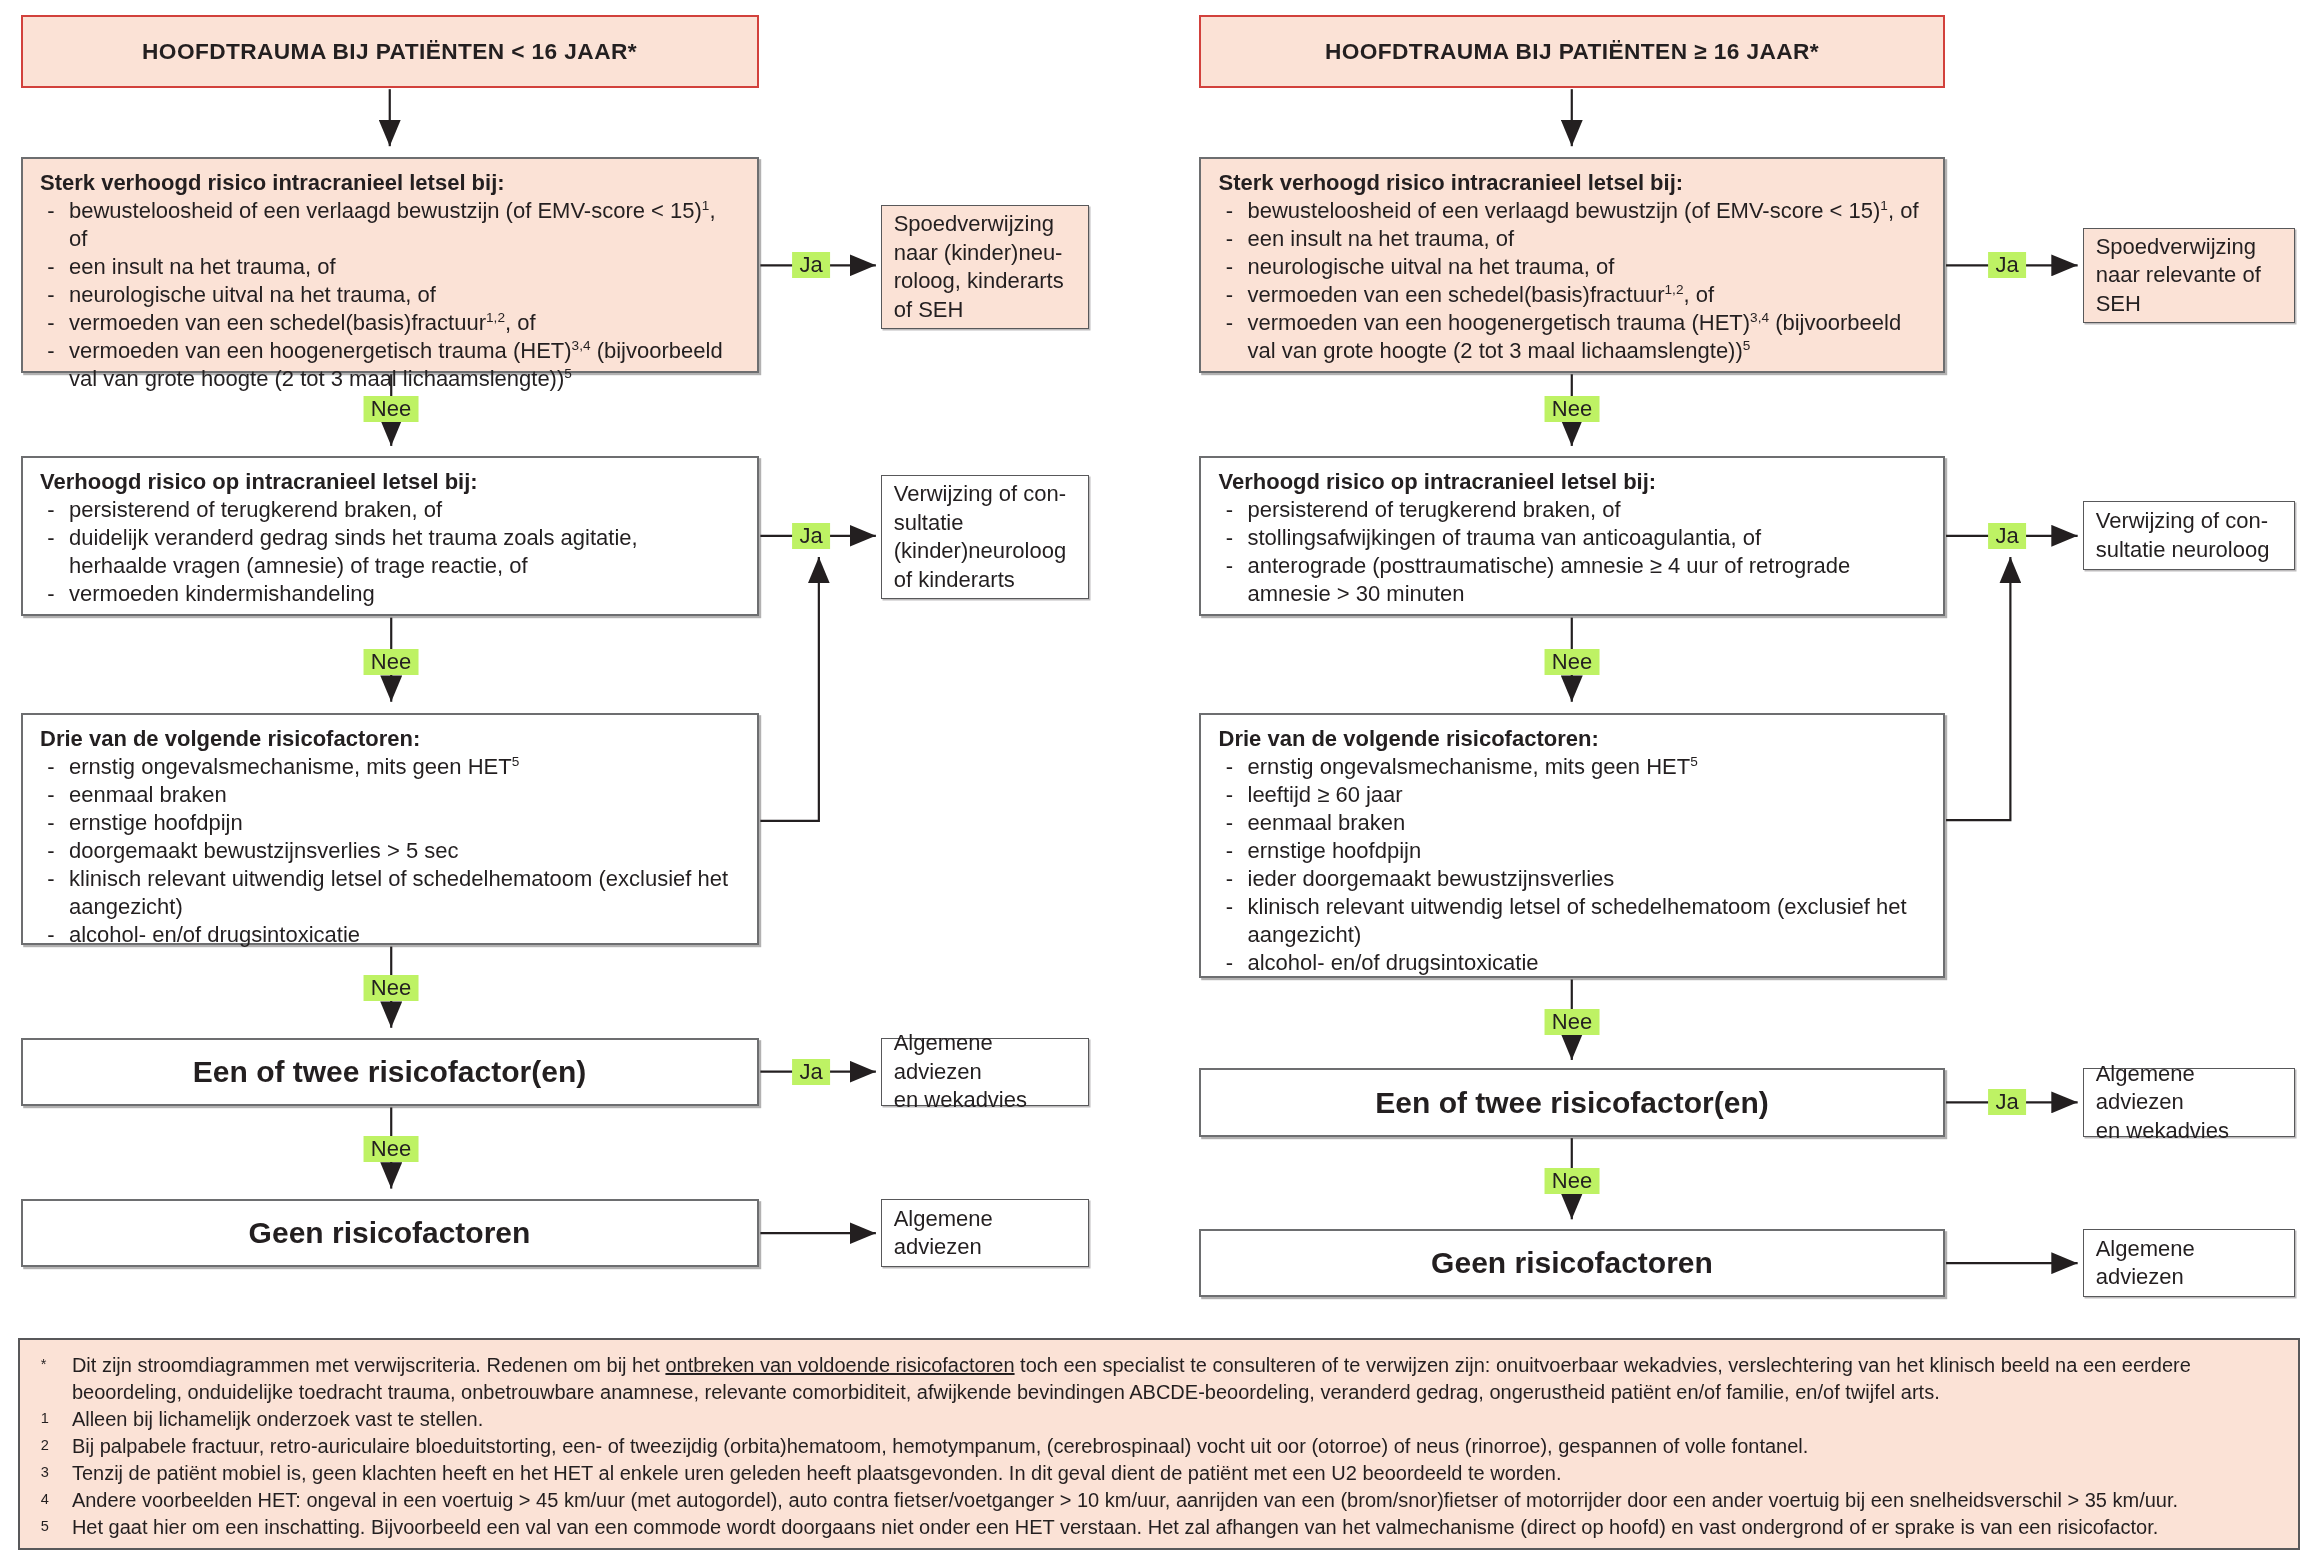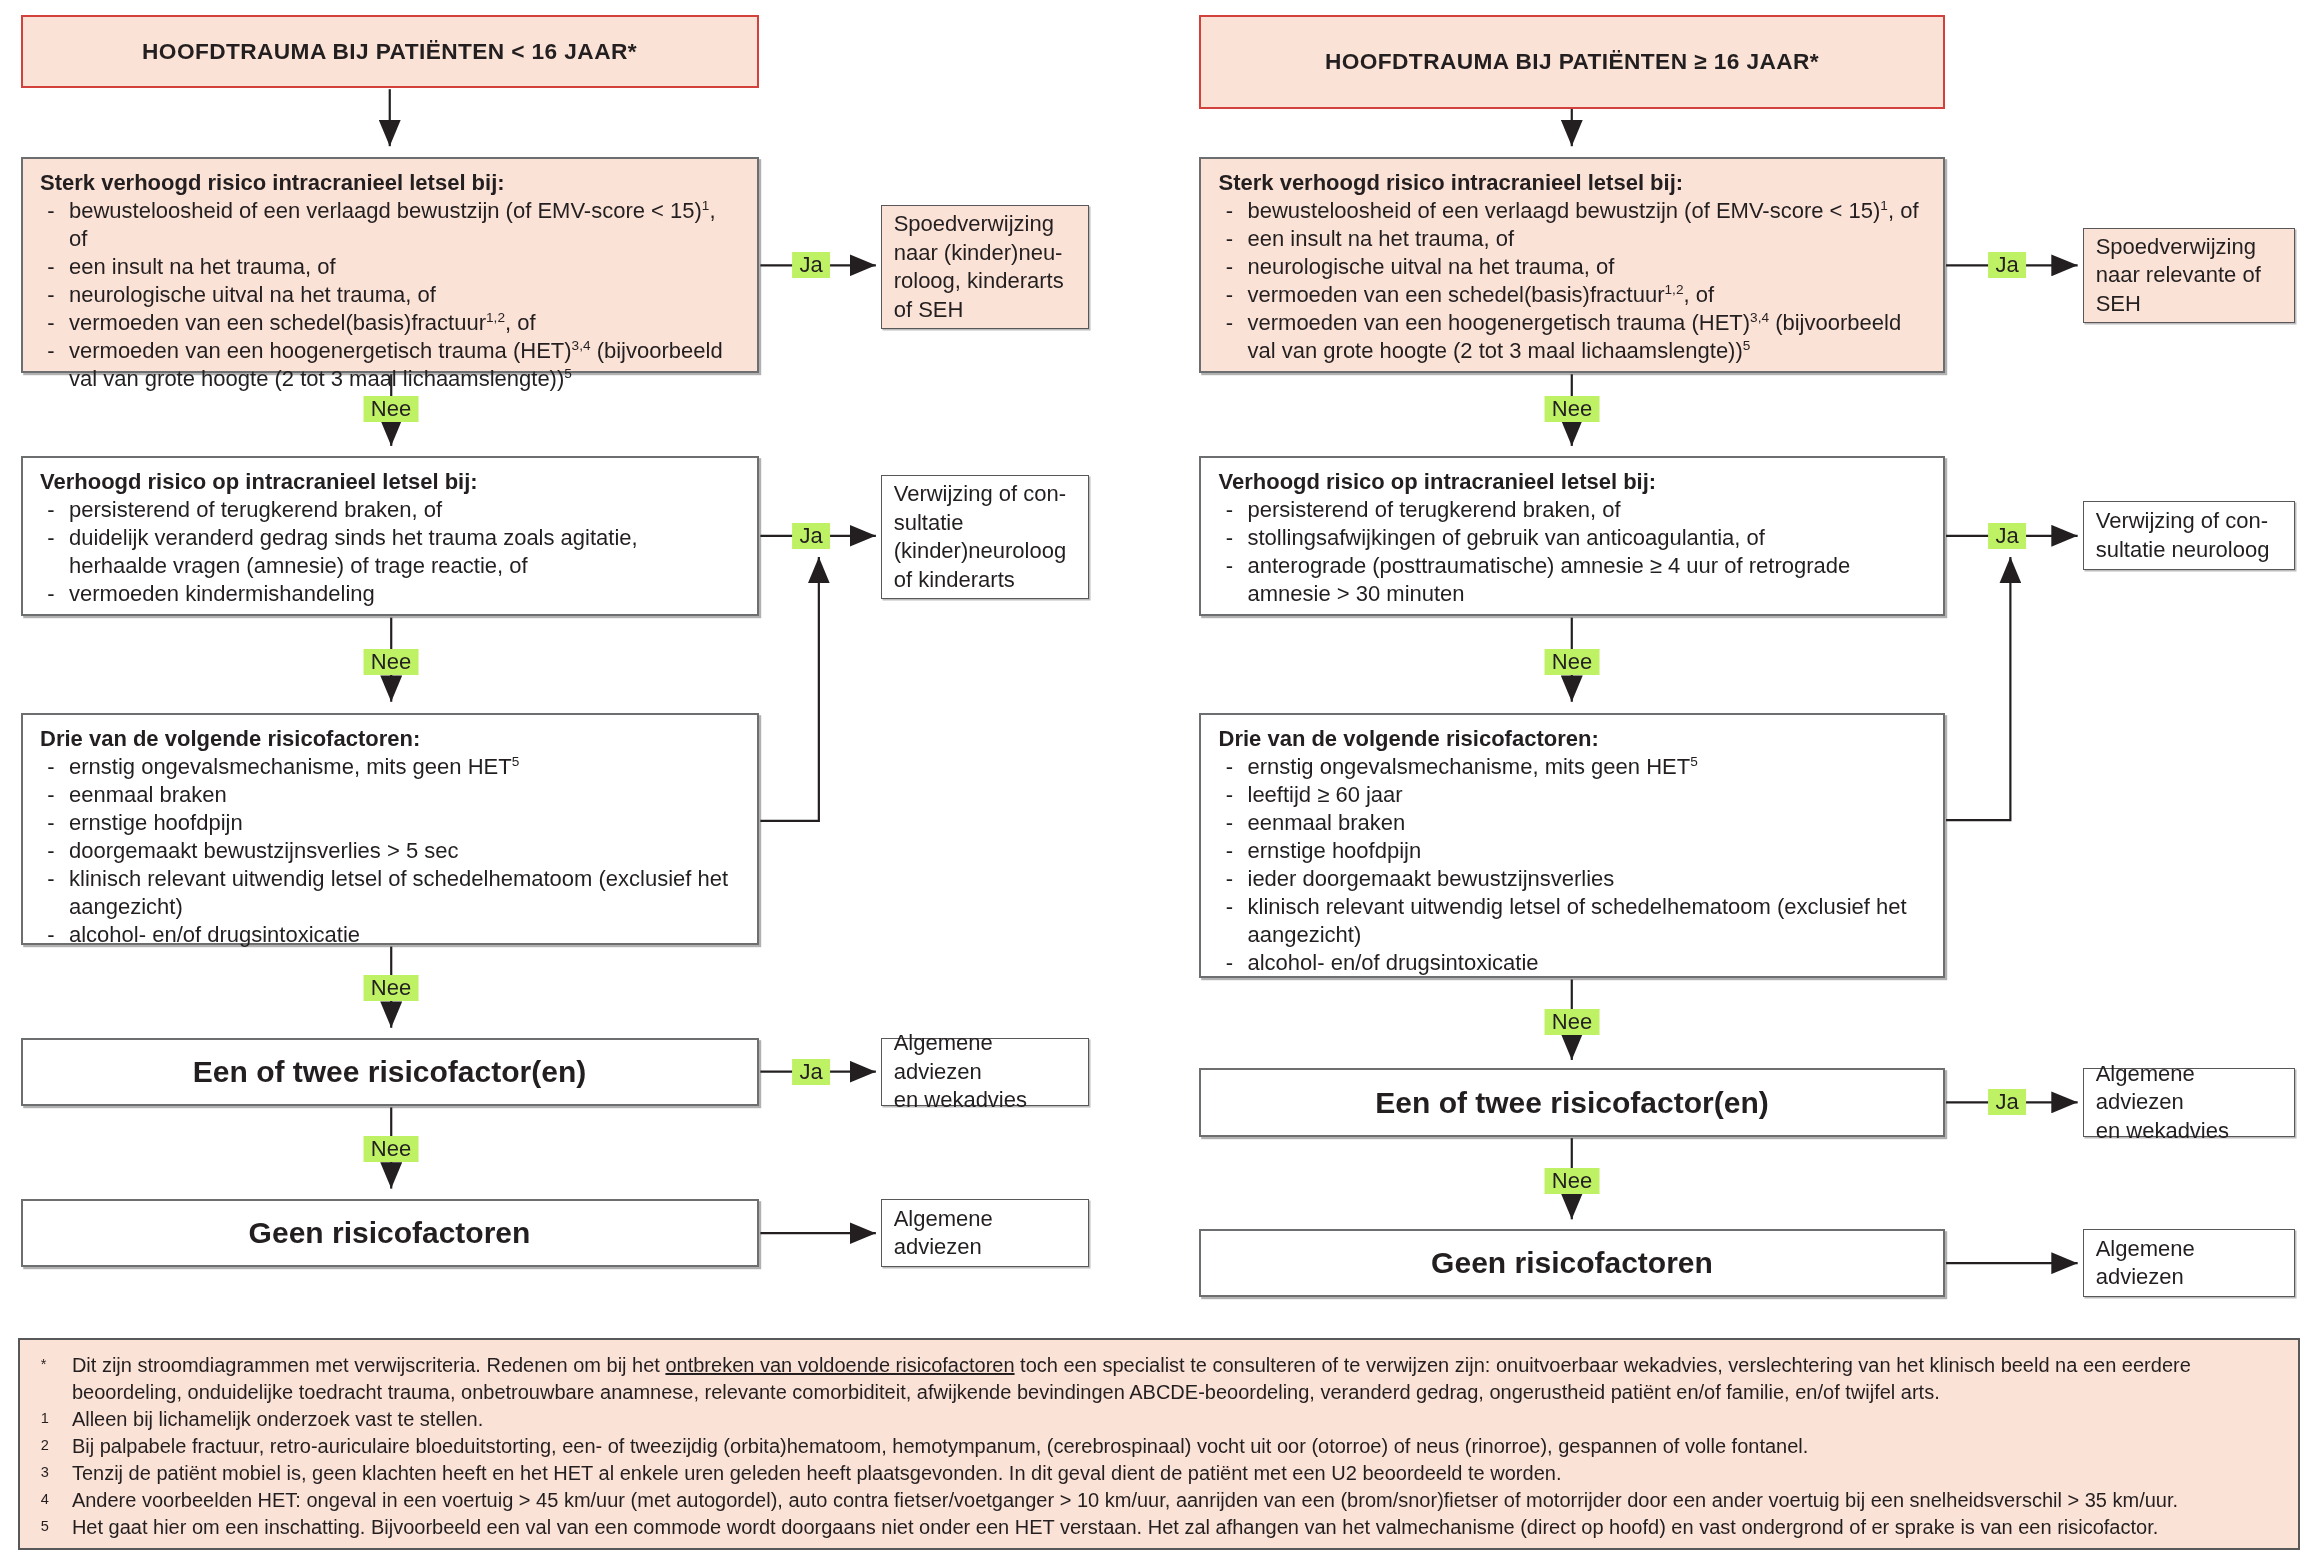--- a/index.html
+++ b/index.html
@@ -124,21 +124,21 @@
   </div>
 
   <div class="box centerbox" style="left:20.5px;top:1199px;width:738px;height:68px;">
     <span>Geen risicofactoren</span>
   </div>
 
   <div class="box out" style="left:881px;top:1199px;width:208px;height:68px;">
     <div>Algemene adviezen</div>
   </div>
 
-  <div class="box titlebox" style="left:1199px;top:14.6px;width:746px;height:94px;">
+  <div class="box titlebox" style="left:1199px;top:14.6px;width:746px;height:73px;">
     <span>HOOFDTRAUMA BIJ PATIËNTEN ≥ 16 JAAR*</span>
   </div>
 
   <div class="box content pink" style="left:1199px;top:157px;width:746px;height:216px;">
     <div class="hdr">Sterk verhoogd risico intracranieel letsel bij:</div>
     <div class="item">bewusteloosheid of een verlaagd bewustzijn (of EMV-score &lt; 15)<sup>1</sup>, of</div>
     <div class="item">een insult na het trauma, of</div>
     <div class="item">neurologische uitval na het trauma, of</div>
     <div class="item">vermoeden van een schedel(basis)fractuur<sup>1,2</sup>, of</div>
     <div class="item">vermoeden van een hoogenergetisch trauma (HET)<sup>3,4</sup> (bijvoorbeeld val van grote hoogte (2 tot 3 maal lichaamslengte))<sup>5</sup></div>
@@ -146,21 +146,21 @@
 
   <div class="box out pink" style="left:2083px;top:228px;width:212px;height:95px;">
     <div>Spoedverwijzing</div>
     <div>naar relevante of</div>
     <div>SEH</div>
   </div>
 
   <div class="box content" style="left:1199px;top:456px;width:746px;height:160px;">
     <div class="hdr">Verhoogd risico op intracranieel letsel bij:</div>
     <div class="item">persisterend of terugkerend braken, of</div>
-    <div class="item">stollingsafwijkingen of gebruik van anticoagulantia, of</div>
+    <div class="item">stollingsafwijkingen of trauma van anticoagulantia, of</div>
     <div class="item">anterograde (posttraumatische) amnesie ≥ 4 uur of retrograde amnesie &gt; 30 minuten</div>
   </div>
 
   <div class="box out" style="left:2083px;top:501px;width:212px;height:69px;">
     <div>Verwijzing of con-</div>
     <div>sultatie neuroloog</div>
   </div>
 
   <div class="box content" style="left:1199px;top:713px;width:746px;height:265px;">
     <div class="hdr">Drie van de volgende risicofactoren:</div>

